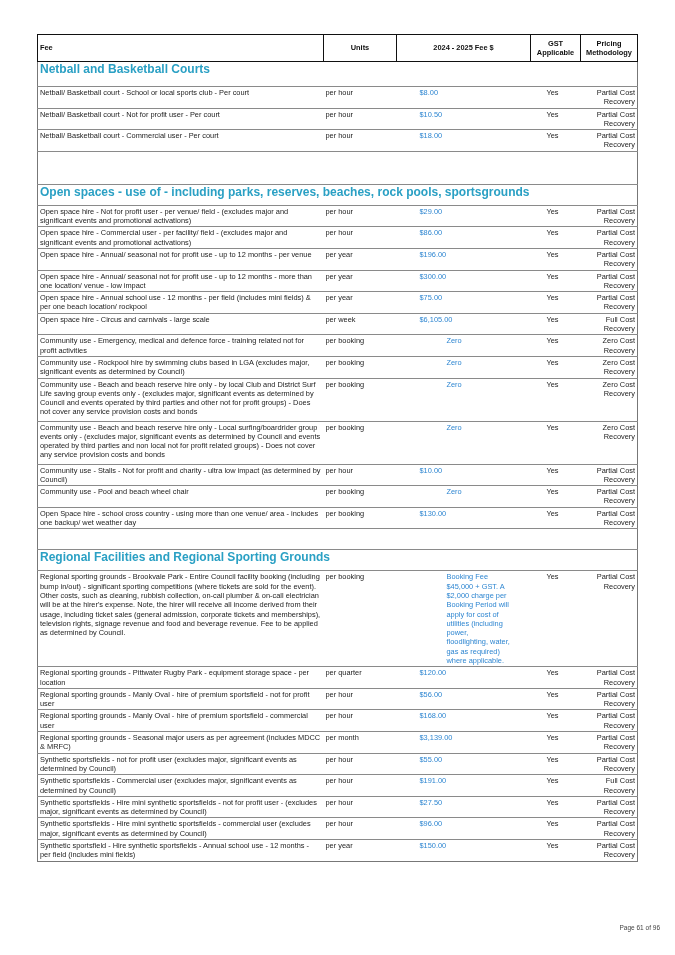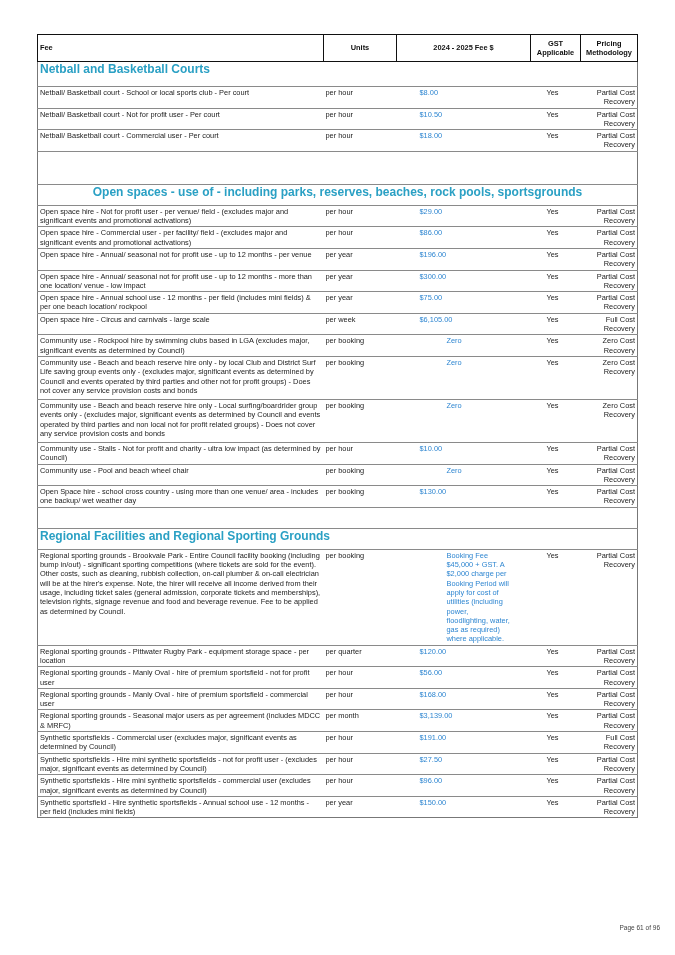--- a/index.html
+++ b/index.html
@@ -76,21 +76,21 @@
           <td class="fee">Netball/ Basketball court - Commercial user - Per court</td>
           <td class="units">per hour</td>
           <td class="price">$18.00</td>
           <td class="gst">Yes</td>
           <td class="pm">Partial Cost Recovery</td>
         </tr>
         <tr class="spacer">
           <td colspan="5" style="height: 30px;"></td>
         </tr>
         <tr class="section bordered">
-          <td colspan="5" style="height: 16px; text-align: center;">Open spaces - use of - including parks, reserves, beaches, rock pools, sportsgrounds</td>
+          <td colspan="5" style="height: 16px;">Open spaces - use of - including parks, reserves, beaches, rock pools, sportsgrounds</td>
         </tr>
         <tr class="row">
           <td class="fee">Open space hire - Not for profit user - per venue/ field - (excludes major and significant events and promotional activations)</td>
           <td class="units">per hour</td>
           <td class="price">$29.00</td>
           <td class="gst">Yes</td>
           <td class="pm">Partial Cost Recovery</td>
         </tr>
         <tr class="row">
           <td class="fee">Open space hire - Commercial user - per facility/ field - (excludes major and significant events and promotional activations)</td>
@@ -121,20 +121,27 @@
           <td class="pm">Partial Cost Recovery</td>
         </tr>
         <tr class="row">
           <td class="fee">Open space hire - Circus and carnivals - large scale</td>
           <td class="units">per week</td>
           <td class="price">$6,105.00</td>
           <td class="gst">Yes</td>
           <td class="pm">Full Cost Recovery</td>
         </tr>
         <tr class="row">
+          <td class="fee">Community use - Emergency, medical and defence force -  training related not for profit activities</td>
+          <td class="units">per booking</td>
+          <td class="price zero">Zero</td>
+          <td class="gst">Yes</td>
+          <td class="pm">Zero Cost Recovery</td>
+        </tr>
+        <tr class="row">
           <td class="fee">Community use -  Rockpool hire by swimming clubs based in LGA (excludes major, significant events as determined by Council)</td>
           <td class="units">per booking</td>
           <td class="price zero">Zero</td>
           <td class="gst">Yes</td>
           <td class="pm">Zero Cost Recovery</td>
         </tr>
         <tr class="row">
           <td class="fee" style="height: 40px;">Community use  - Beach and beach reserve hire only  - by local Club and District Surf Life saving group events only -  (excludes major, significant events as determined by Council and events operated by third parties and other not for profit groups) - Does not cover any service provision costs and bonds</td>
           <td class="units">per booking</td>
           <td class="price zero">Zero</td>
@@ -200,20 +207,27 @@
           <td class="fee">Regional sporting grounds - Manly Oval - hire of premium sportsfield - commercial user</td>
           <td class="units">per hour</td>
           <td class="price">$168.00</td>
           <td class="gst">Yes</td>
           <td class="pm">Partial Cost Recovery</td>
         </tr>
         <tr class="row">
           <td class="fee">Regional sporting grounds - Seasonal major users as per agreement (includes MDCC &amp; MRFC)</td>
           <td class="units">per month</td>
           <td class="price">$3,139.00</td>
+          <td class="gst">Yes</td>
+          <td class="pm">Partial Cost Recovery</td>
+        </tr>
+        <tr class="row">
+          <td class="fee">Synthetic sportsfields - not for profit user (excludes major, significant events as determined by Council)</td>
+          <td class="units">per hour</td>
+          <td class="price">$55.00</td>
           <td class="gst">Yes</td>
           <td class="pm">Partial Cost Recovery</td>
         </tr>
         <tr class="row">
           <td class="fee">Synthetic sportsfields - Commercial user (excludes major, significant events as determined by Council)</td>
           <td class="units">per hour</td>
           <td class="price">$191.00</td>
           <td class="gst">Yes</td>
           <td class="pm">Full Cost Recovery</td>
         </tr>

